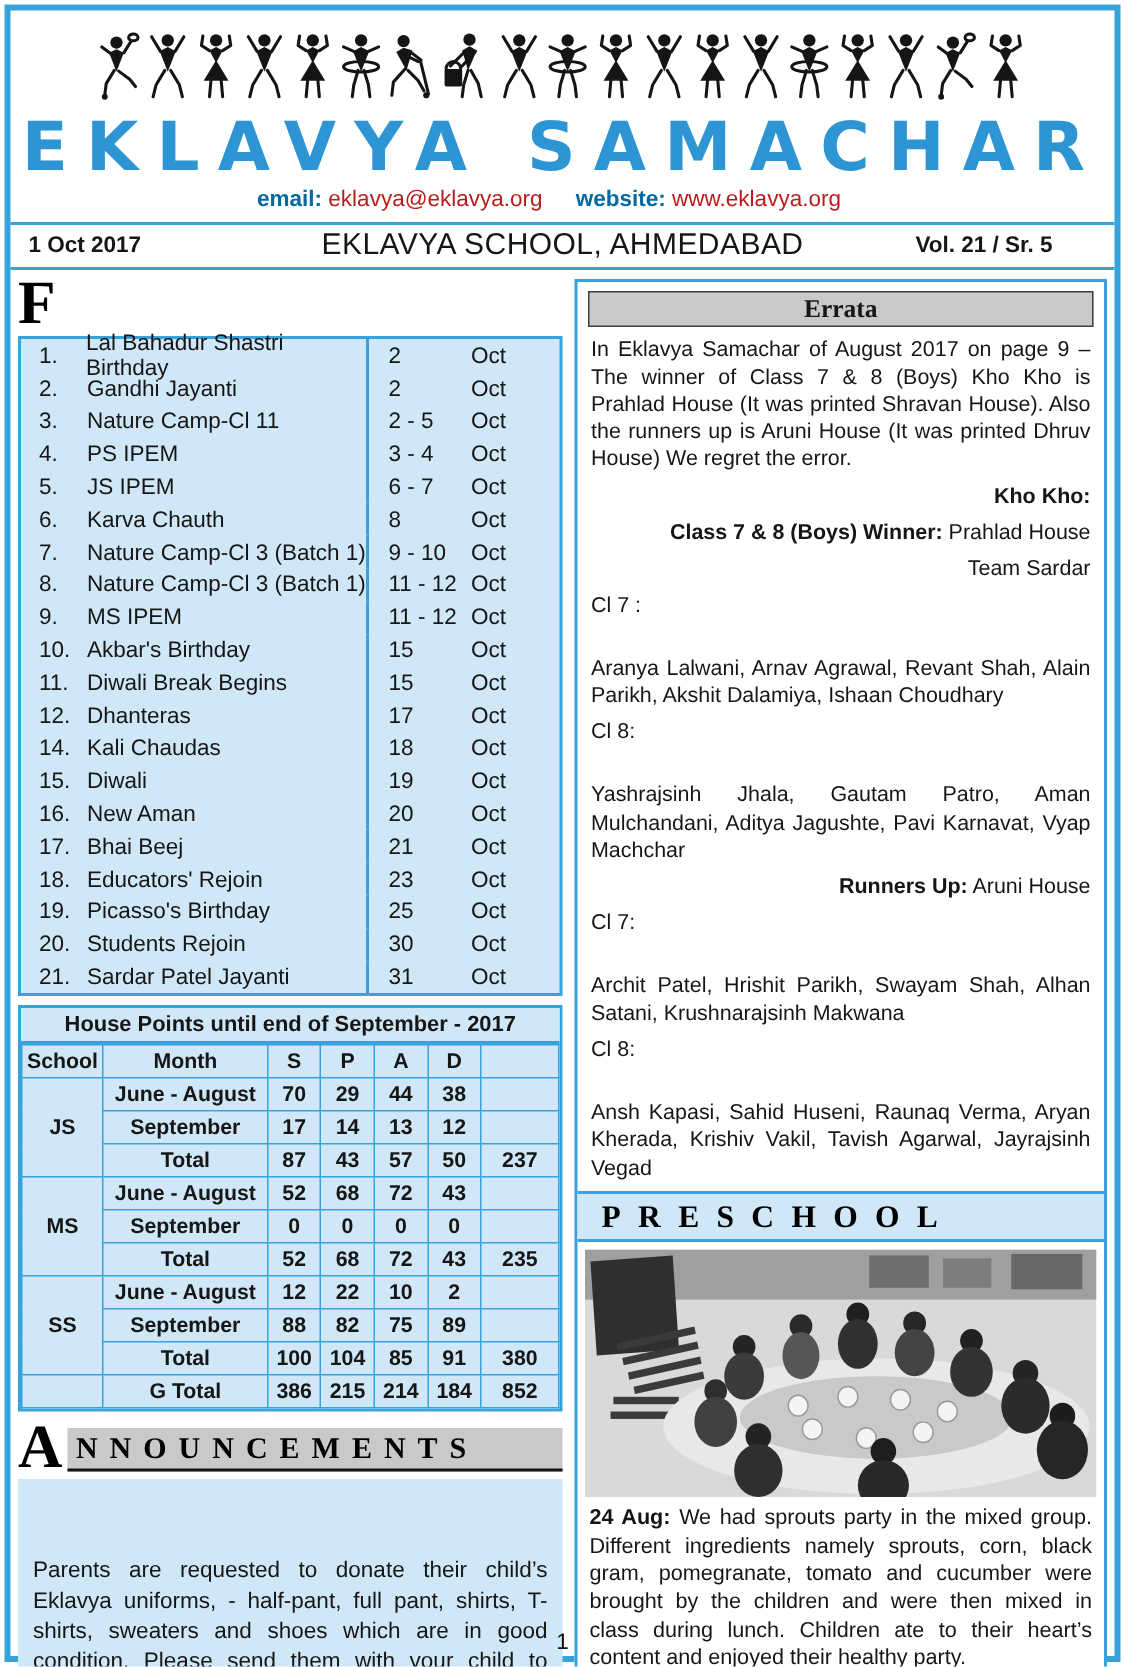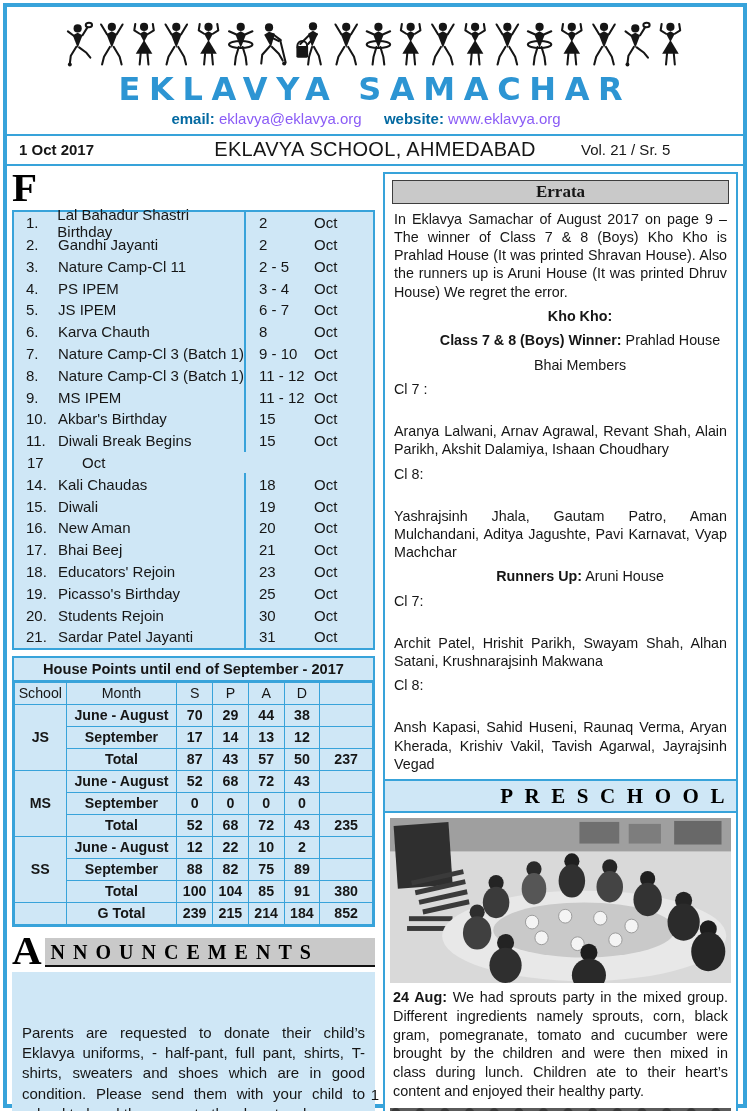--- a/index.html
+++ b/index.html
@@ -10,29 +10,29 @@
     --ink:#161616;
   }
   *{box-sizing:border-box; margin:0; padding:0;}
   body{width:750px; height:1111px; background:#ffffff; font-family:"Liberation Sans",sans-serif; color:var(--ink); overflow:hidden;}
   .page{width:744px; height:1105px; margin:3px; border:4px solid var(--blue); position:relative; background:#fff;}
 
   
   .warli-wrap{text-align:center; padding-top:14px;}
   .warli-wrap svg{display:inline-block;}
   .masthead{ text-align:center; font-family:"DejaVu Sans",sans-serif; font-weight:700;
-    font-size:32px; letter-spacing:0.27em; color:var(--tblue); line-height:1.05; margin-top:2px; white-space:nowrap;}
+    font-size:45px; letter-spacing:0.27em; color:var(--tblue); line-height:1.05; margin-top:2px; white-space:nowrap;}
   .contact{text-align:center; font-size:15px; margin-top:3px; color:#222;}
   .contact b{color:#0369a1;}
-  .contact .val{color:#8b5cf6; margin-right:18px;}
+  .contact .val{color:#b91c1c; margin-right:18px;}
   .rule1{border-top:2.5px solid var(--blue); margin-top:7px;}
   .dateline{display:flex; align-items:center; padding:2px 12px 3px 12px;}
   .dateline .dt{flex:0 0 150px; font-weight:700; font-size:15px;}
   .dateline .sch{flex:1; text-align:center; font-size:20px; letter-spacing:0.3px;}
-  .dateline .vol{flex:0 0 150px; text-align:left; font-weight:400; font-size:15px;}
+  .dateline .vol{flex:0 0 150px; text-align:center; font-weight:700; font-size:15px;}
   .rule2{border-top:2.5px solid var(--blue);}
 
   
   .columns{display:flex; gap:8px; padding:6px 5px 0 5px; align-items:flex-start;}
   .col-left{flex:0 0 363px;}
   .col-right{flex:1; border:2px solid var(--blue); background:#fff;}
 
   
   .sec-head{display:flex; align-items:flex-end;}
   .dropcap{font-family:"Liberation Serif",serif; font-weight:700; font-size:41px; line-height:0.78; padding-right:3px; color:#000;}
@@ -50,44 +50,44 @@
   .ev-day{flex:0 0 68px; padding-left:13px;}
   .ev-month{flex:1;}
 
   
   .hp-box{margin-top:6px; border:2px solid var(--blue);}
   .hp-title{background:var(--lblue); border-bottom:2px solid var(--blue); text-align:center;
     font-weight:700; font-size:14.6px; padding:3px 0;}
   table.hp{width:100%; border-collapse:collapse; background:var(--lblue);}
   table.hp th, table.hp td{border:1.7px solid var(--blue); font-size:14.2px; text-align:center;
     padding:2.2px 3px; font-weight:600; height:22px;}
-  table.hp th{font-weight:400;}
+  table.hp th{font-weight:700;}
   td.mcol{text-align:left; padding-left:8px;}
   tr.trow td{font-weight:700;}
   td.scol{font-weight:700; width:52px;}
   col.c-school{width:52px;} col.c-month{width:118px;}
   col.c-n{width:37px;} col.c-t{width:58px;}
 
   
   .ann-head{margin-top:8px;}
   .ann-box{background:var(--lblue); margin-top:5px; padding:7px 10px 9px 10px;}
   .ann-box p{font-size:15px; line-height:1.36; text-align:justify;margin-top:44px;}
   .ann-box p + p{margin-top:10px;}
 
   
   .errata-bar{background:var(--gray); border:1.5px solid #3e3e3e; margin:6px 7px 2px 7px;
     text-align:center; font-family:"Liberation Serif",serif; font-weight:700; font-size:17px; padding:1px 0;}
   .err-p{margin:6px 9px; font-size:14.3px; line-height:1.28; text-align:justify;}
-  .err-p.nb{text-align:center;margin-left:48px;}
+  .err-p.nb{text-align:right;margin-left:48px;}
   .cl-row{display:flex; margin:6px 9px; font-size:14.3px; line-height:1.28;flex-direction:column;}
   .cl-label{flex:0 0 42px;}
   .cl-names{flex:1; text-align:justify;}
   .preschool-bar{background:var(--lblue); border-top:2px solid var(--blue); border-bottom:2px solid var(--blue);
-    margin-top:5px; text-align:right; font-family:"Liberation Serif",serif; font-weight:700;
-    font-size:21px; letter-spacing:0.55em; padding:3px 0 2px 0; color:#000;}
+    margin-top:5px; text-align:left; font-family:"Liberation Serif",serif; font-weight:700;
+    font-size:21px; letter-spacing:0.55em; padding:3px 0 2px 16px; color:#000;}
   .photo{margin:5px; line-height:0;}
   .photo svg{width:100%; display:block;}
   .ps-p{margin:3px 8px 7px 8px; font-size:14.4px; line-height:1.3; text-align:justify;}
 
   .footer{position:absolute; bottom:1px; left:0; right:0; text-align:center; font-size:15px; color:#111;}
 
   .fig{fill:#151515;}
   .figl{stroke:#151515; stroke-width:2.1; fill:none; stroke-linecap:round; stroke-linejoin:round;}
 </style>
 </head>
@@ -275,20 +275,24 @@
         </div>
           <div class="ev-row">
           <div class="ev-name-cell">
             <span class="ev-no">11.</span>
             <span>Diwali Break Begins</span>
           </div>
           <div class="ev-day">15</div>
           <div class="ev-month">Oct</div>
         </div>
           <div class="ev-row">
+          <div class="ev-name-cell">
+            <span class="ev-no">12.</span>
+            <span>Dhanteras</span>
+          </div>
           <div class="ev-day">17</div>
           <div class="ev-month">Oct</div>
         </div>
           <div class="ev-row">
           <div class="ev-name-cell">
             <span class="ev-no">14.</span>
             <span>Kali Chaudas</span>
           </div>
           <div class="ev-day">18</div>
           <div class="ev-month">Oct</div>
@@ -444,21 +448,21 @@
             <td class="mcol">Total</td>
             <td>100</td>
             <td>104</td>
             <td>85</td>
             <td>91</td>
             <td>380</td>
           </tr>
           <tr class="trow">
             <td></td>
             <td class="mcol">G Total</td>
-            <td>239</td>
+            <td>386</td>
             <td>215</td>
             <td>214</td>
             <td>184</td>
             <td>852</td>
           </tr>
         </tbody>
           </table>
       </div>
 
       <div class="sec-head ann-head">
@@ -471,21 +475,21 @@
         <p><b>Diwali Vacation - </b><span>PS, JS, MS, SS - Saturday 15 Oct to Sunday 29 October. Students rejoin on Monday 31 October.</span></p>
       </div>
     </div>
 
     <div class="col-right">
 
       <div class="errata-bar">Errata</div>
       <p class="err-p">In Eklavya Samachar of August 2017 on page 9 – The winner of Class 7 &amp; 8 (Boys) Kho Kho is Prahlad House (It was printed Shravan House). Also the runners up is Aruni House (It was printed Dhruv House) We regret the error.</p>
       <p class="err-p nb"><b>Kho Kho:</b></p>
       <p class="err-p nb"><b>Class 7 &amp; 8 (Boys) Winner:</b><span> Prahlad House</span></p>
-      <p class="err-p nb">Bhai Members</p>
+      <p class="err-p nb">Team Sardar</p>
       <div class="cl-row">
         <span class="cl-label">Cl 7 :</span>
         <span class="cl-names">Aranya Lalwani, Arnav Agrawal, Revant Shah, Alain Parikh, Akshit Dalamiya, Ishaan Choudhary</span>
       </div>
       <div class="cl-row">
         <span class="cl-label">Cl 8:</span>
         <span class="cl-names">Yashrajsinh Jhala, Gautam Patro, Aman Mulchandani, Aditya Jagushte, Pavi Karnavat, Vyap Machchar</span>
       </div>
       <p class="err-p nb"><b>Runners Up:</b><span> Aruni House</span></p>
       <div class="cl-row">

